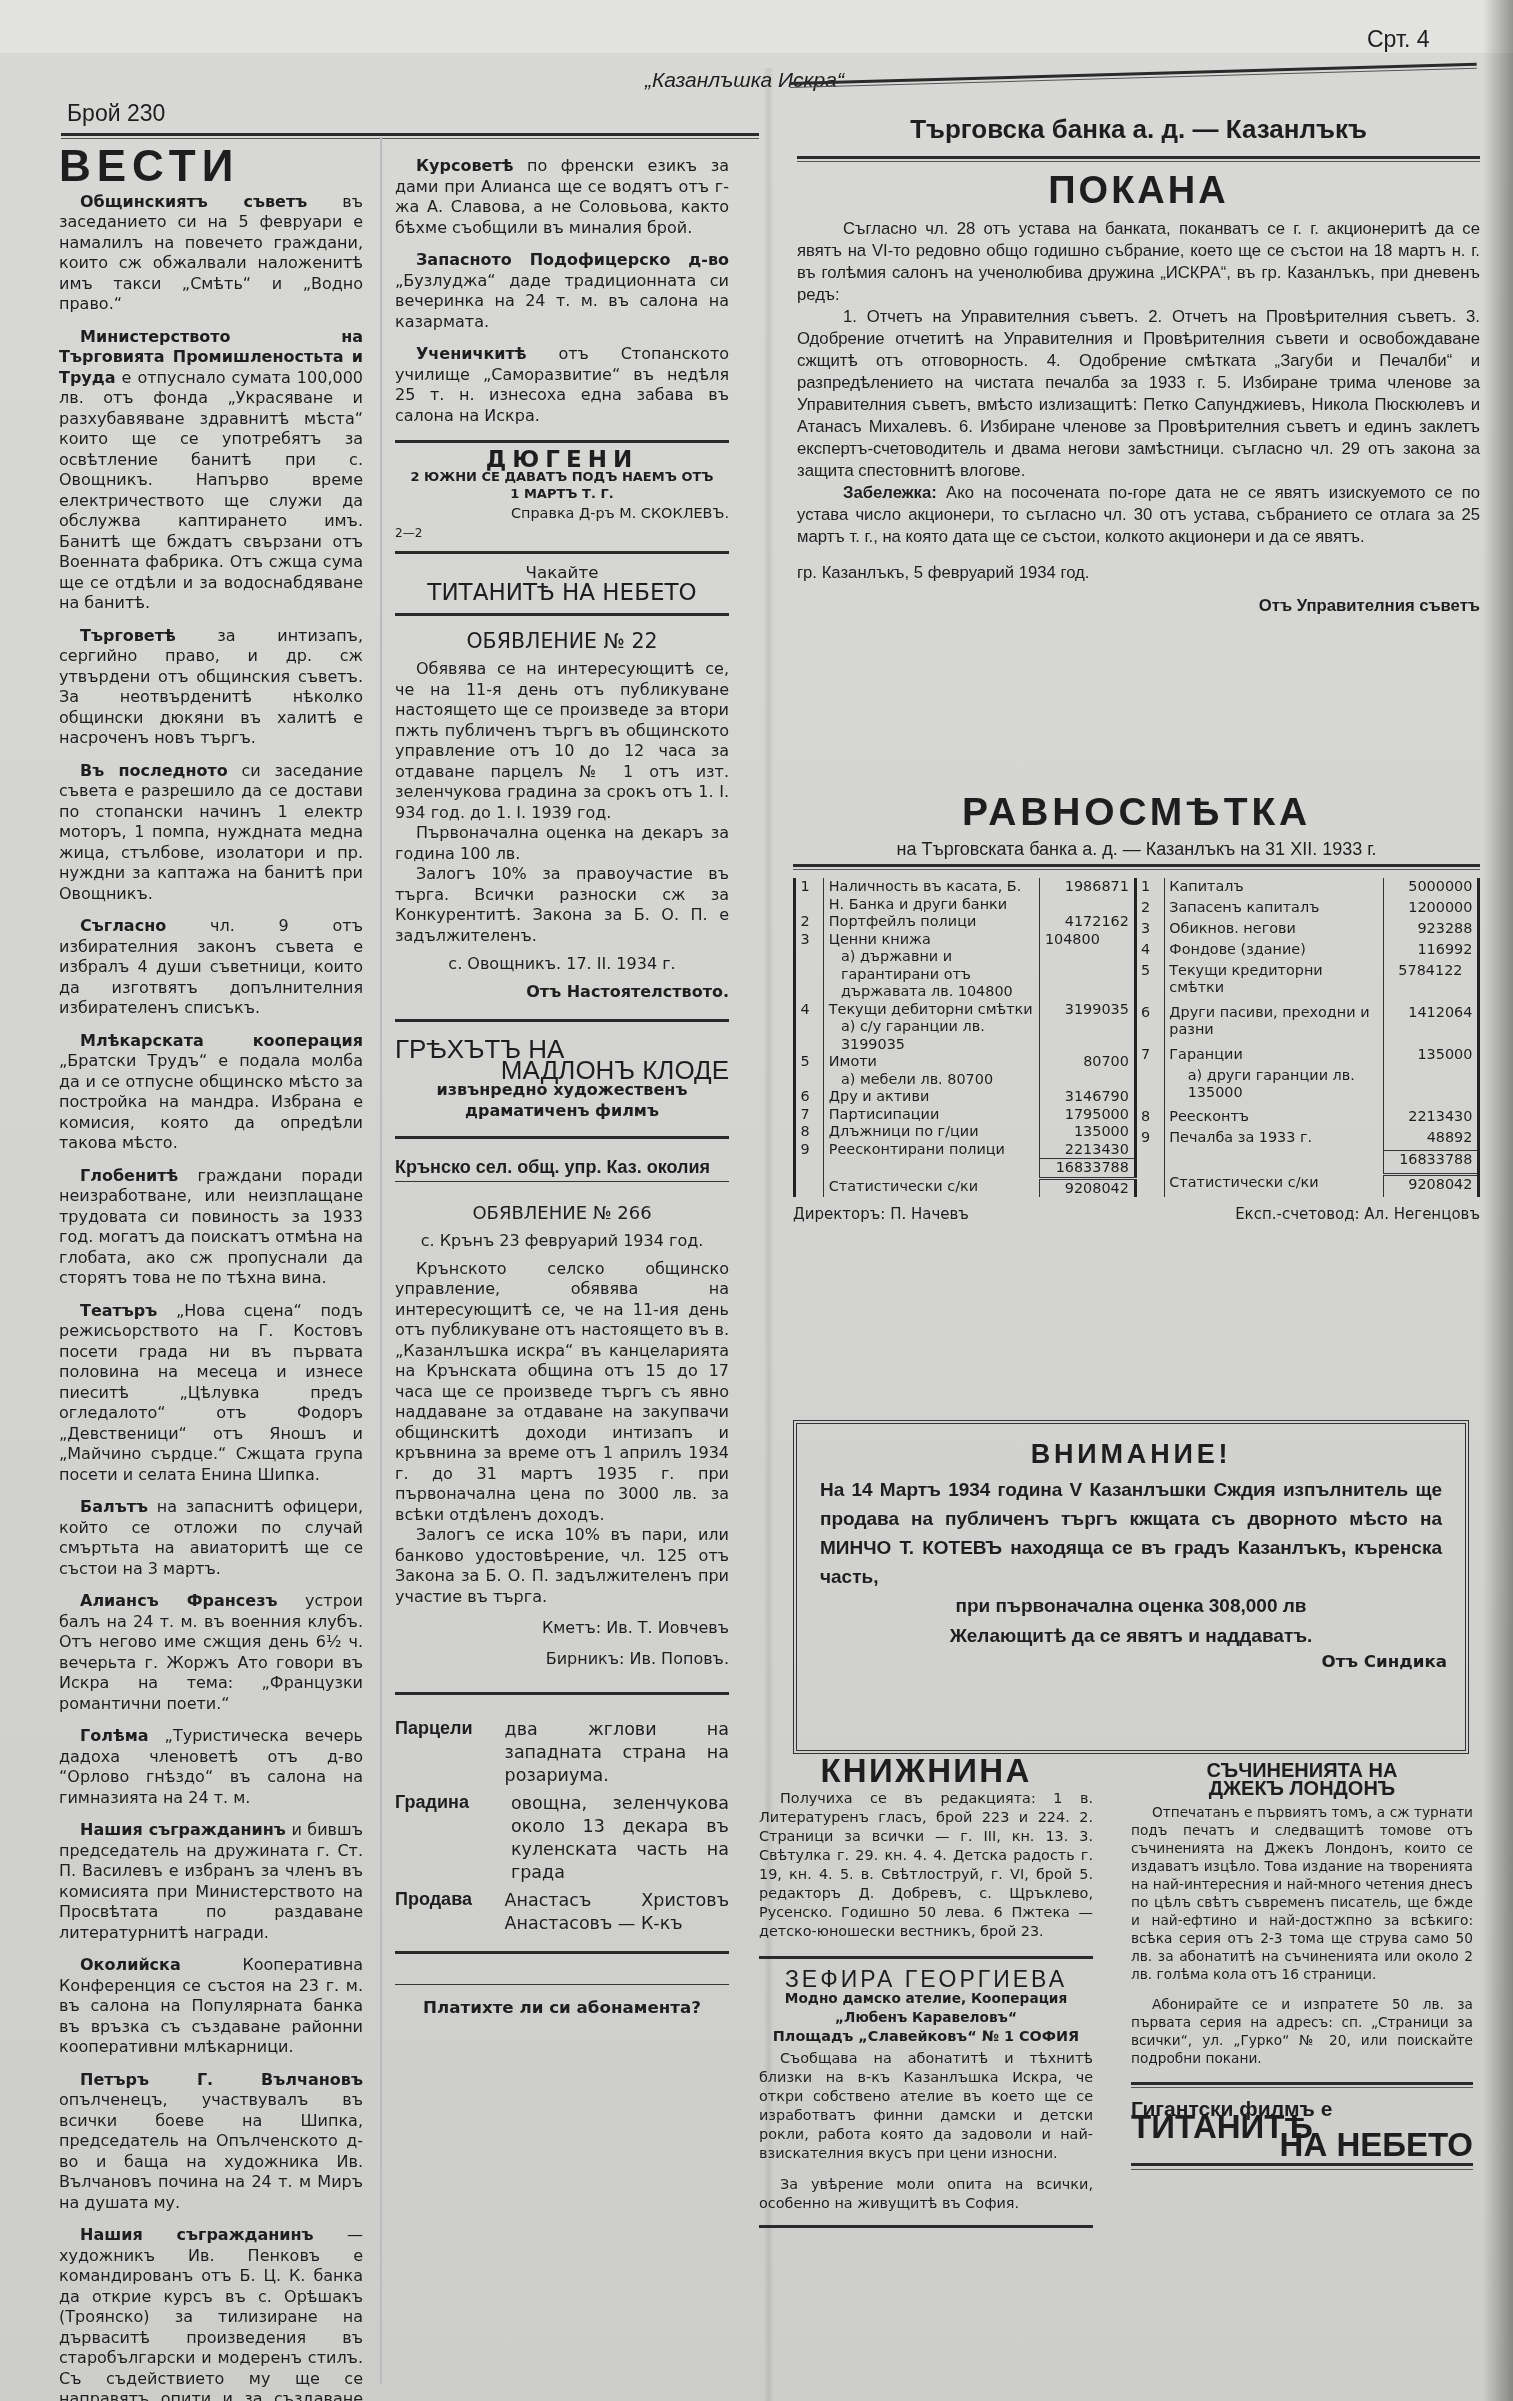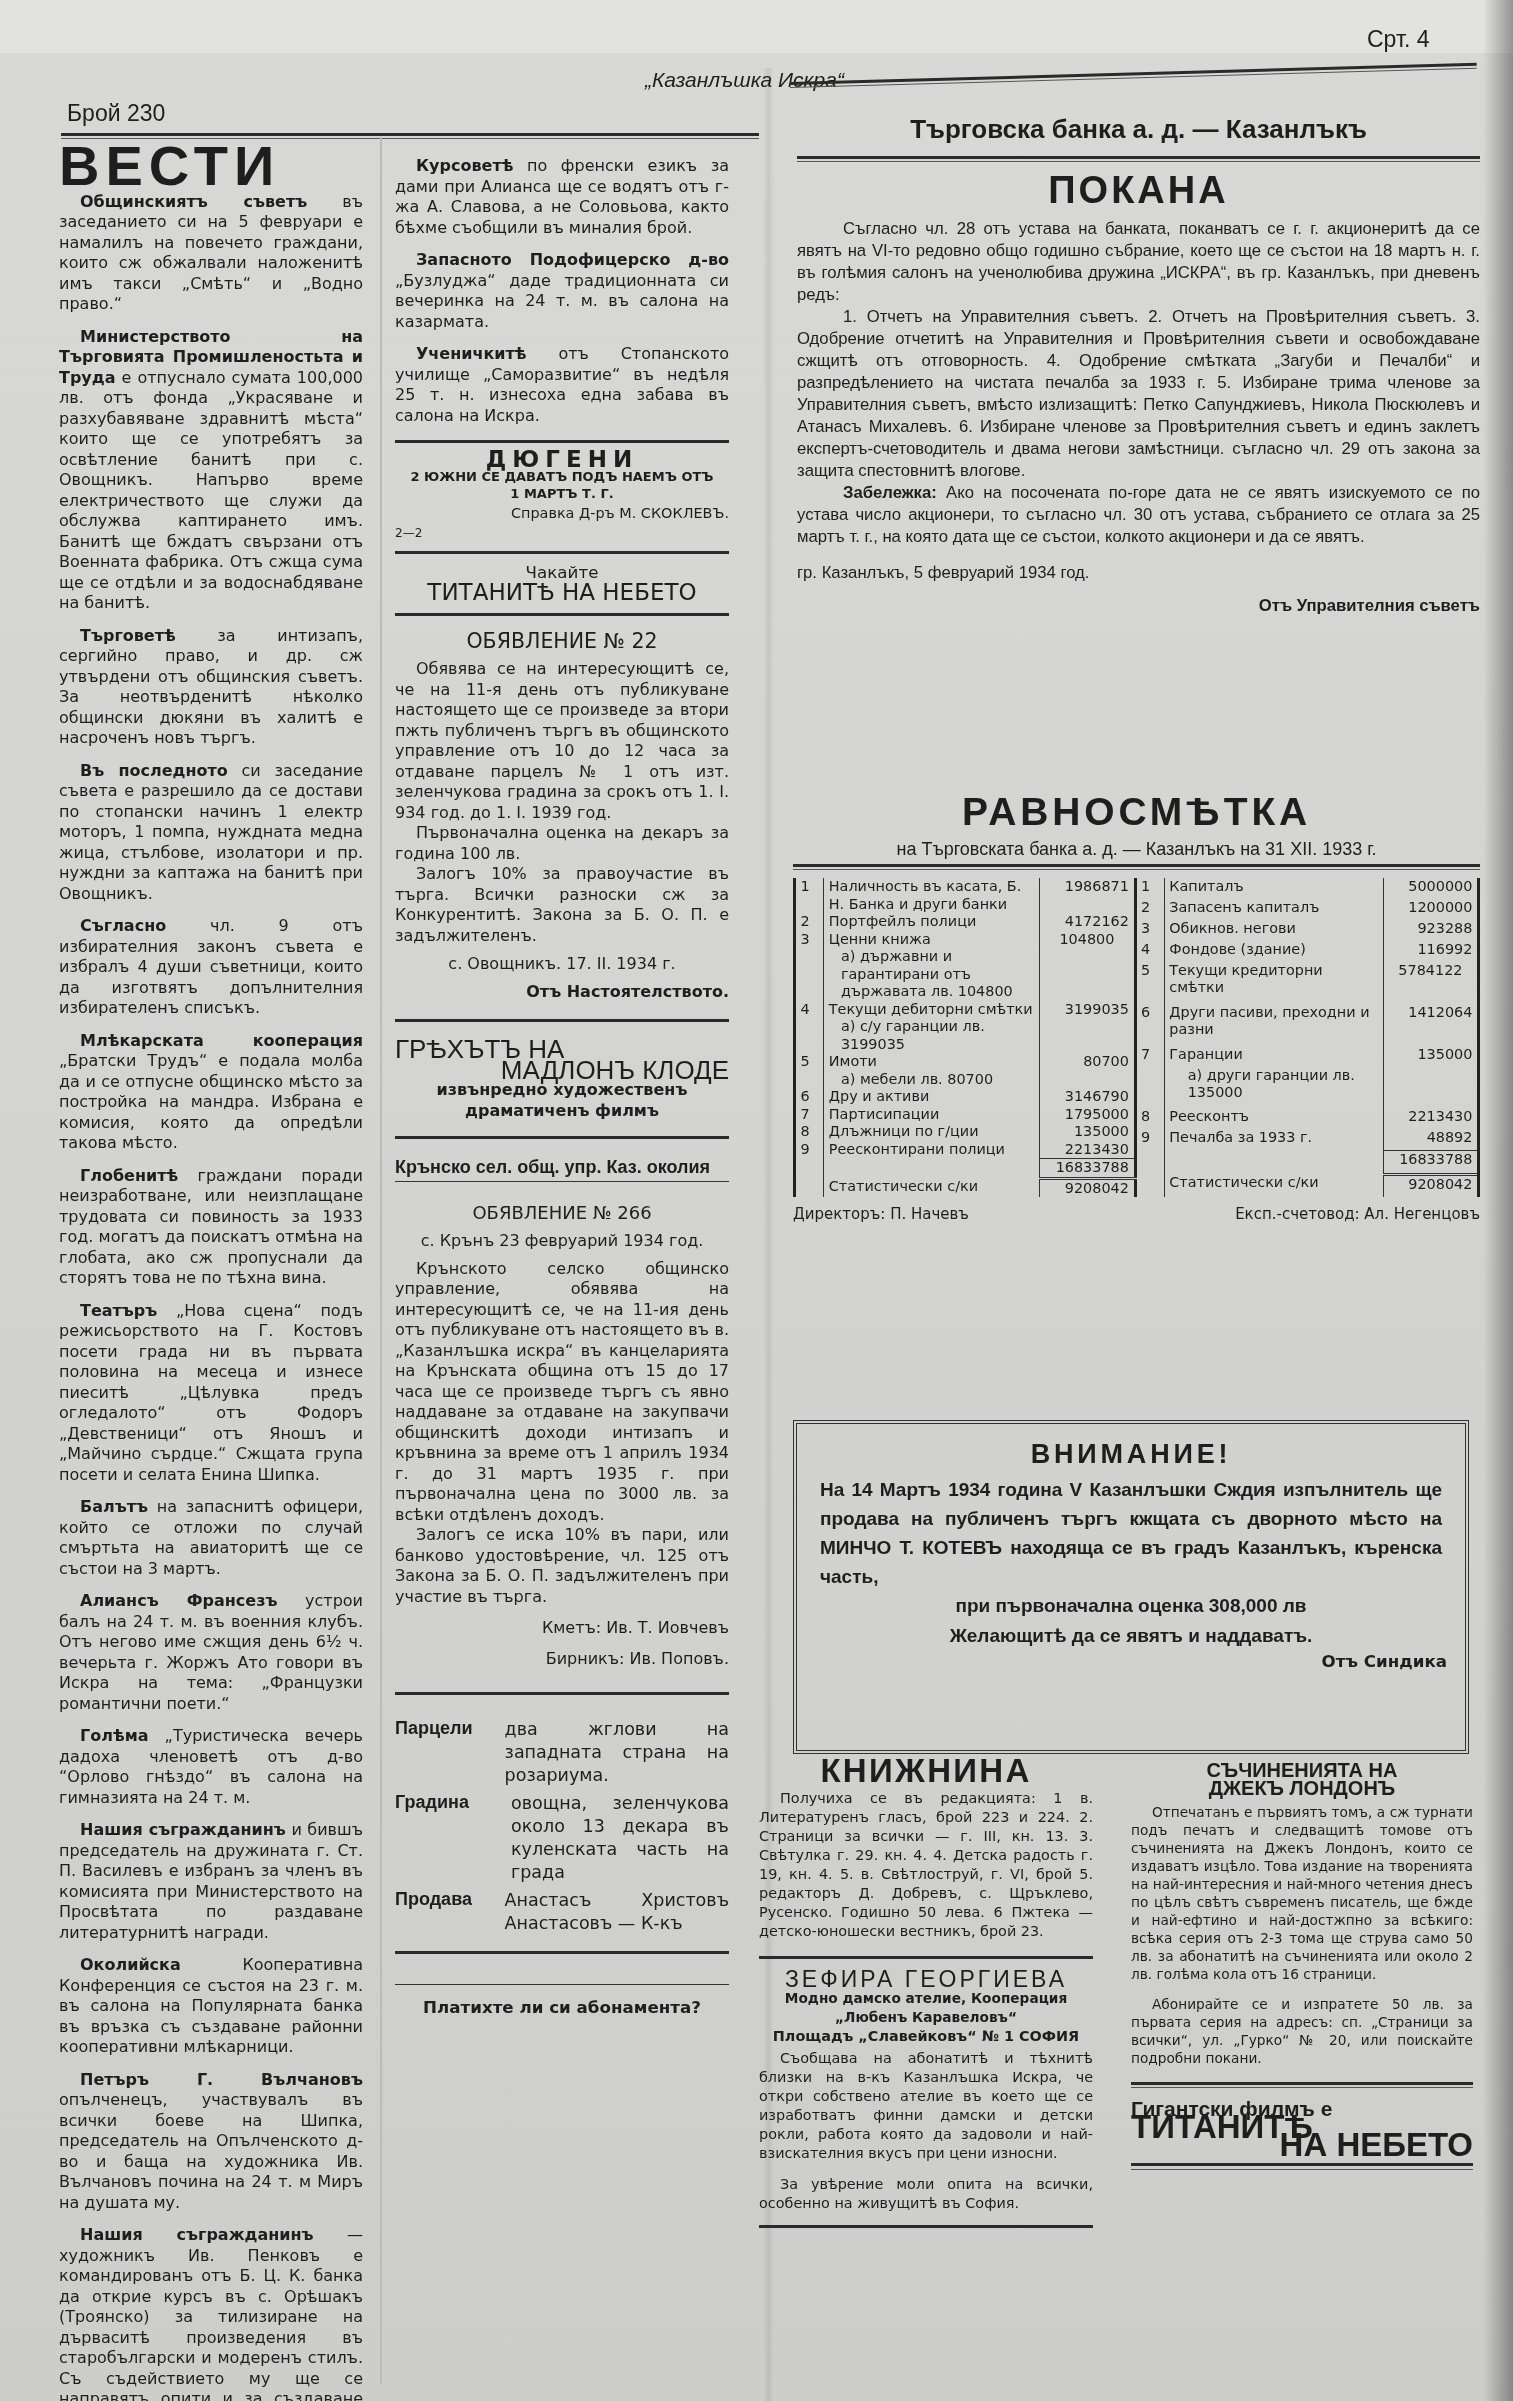--- a/index.html
+++ b/index.html
@@ -11,21 +11,21 @@
   .abs{position:absolute;}
   .hdr-issue{left:67px;top:100px;font-size:23px;font-family:"Liberation Sans",sans-serif;}
   .hdr-paper{left:645px;top:68px;font-size:21px;font-family:"Liberation Sans",sans-serif;font-style:italic;}
   .hdr-page{left:1367px;top:26px;font-size:23px;font-family:"Liberation Sans",sans-serif;}
   .rule2{border-top:3px solid #2a2a2a;border-bottom:1.5px solid #555;height:2.3px;}
   .rule{border-top:3.8px solid #2a2a2a;}
   .rule-thin{border-top:1.5px solid #333;}
   .col{position:absolute;font-size:16px;line-height:20.5px;text-align:justify;}
   .col p{margin:0 0 12px 0;text-indent:21px;}
   .col p b{font-weight:bold;}
-  .vesti{font-size:56px;font-weight:bold;letter-spacing:6px;margin:0 0 15px 0;font-family:"Liberation Sans",sans-serif;}
+  .vesti{font-size:44px;font-weight:bold;letter-spacing:6px;margin:0 0 15px 0;font-family:"Liberation Sans",sans-serif;}
   .center{text-align:center;}
   .right{text-align:right;}
   .bold{font-weight:bold;}
   .bank-name{font-size:26px;font-weight:bold;font-family:"Liberation Sans",sans-serif;}
   .pokana{font-size:38px;font-weight:bold;letter-spacing:3px;font-family:"Liberation Sans",sans-serif;}
   .rc{font-size:16.7px;line-height:22px;font-family:"Liberation Sans",sans-serif;}
   .rc p{margin:0;text-indent:46px;text-align:justify;}
   .ravno{font-size:39px;font-weight:bold;letter-spacing:3.8px;font-family:"Liberation Sans",sans-serif;}
   table.bs{border-collapse:collapse;font-size:14.4px;line-height:17.5px;}
   table.bs td{vertical-align:top;padding:0 4.6px;}
@@ -152,21 +152,21 @@
               <td style="text-align: right; width: 84px;">1986871</td>
             </tr>
             <tr>
               <td style="width: 18px; border-right: 1.5px solid rgb(51, 51, 51);">2</td>
               <td style="border-right: 1.5px solid rgb(51, 51, 51);">Портфейлъ полици</td>
               <td style="text-align: right; width: 84px;">4172162</td>
             </tr>
             <tr>
               <td style="width: 18px; border-right: 1.5px solid rgb(51, 51, 51);">3</td>
               <td style="border-right: 1.5px solid rgb(51, 51, 51);">Ценни книжа</td>
-              <td style="text-align: center; width: 84px;">104800</td>
+              <td style="text-align: left; width: 84px;">104800</td>
             </tr>
             <tr>
               <td style="width: 18px; border-right: 1.5px solid rgb(51, 51, 51);"></td>
               <td style="border-right: 1.5px solid rgb(51, 51, 51); padding-left: 16.7px;">а) държавни и гарантирани отъ държавата лв. 104800</td>
               <td style="text-align: right; width: 84px;"></td>
             </tr>
             <tr>
               <td style="width: 18px; border-right: 1.5px solid rgb(51, 51, 51);">4</td>
               <td style="border-right: 1.5px solid rgb(51, 51, 51);">Текущи дебиторни смѣтки</td>
               <td style="text-align: right; width: 84px;">3199035</td>

